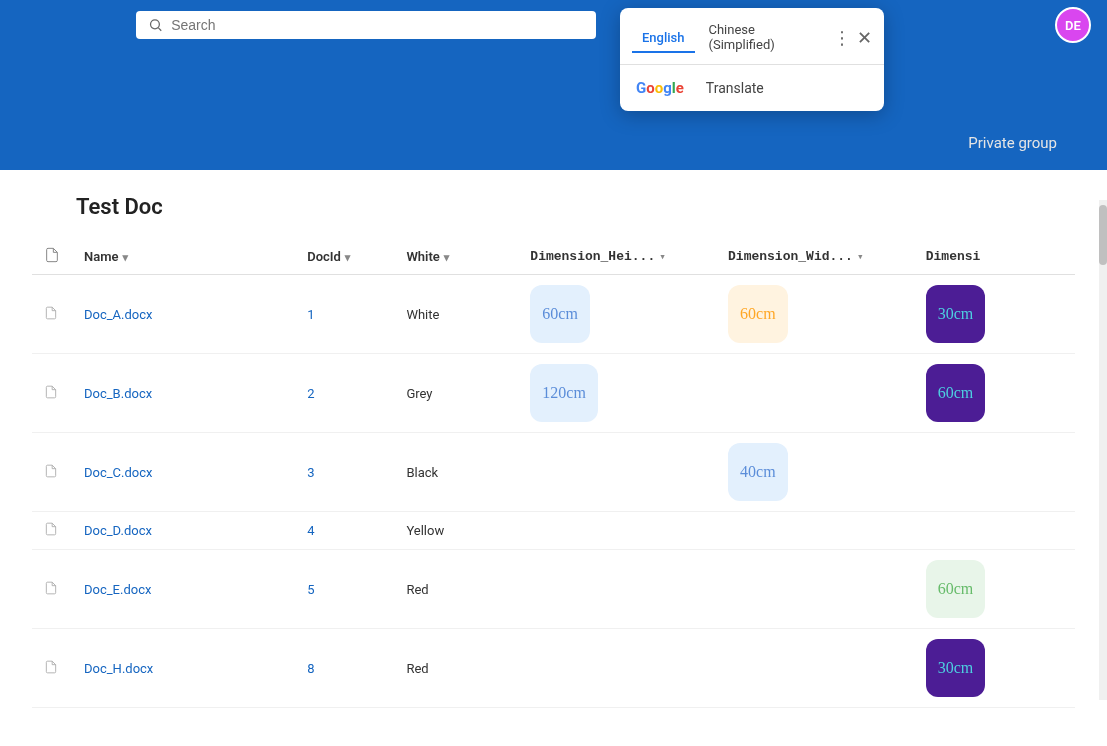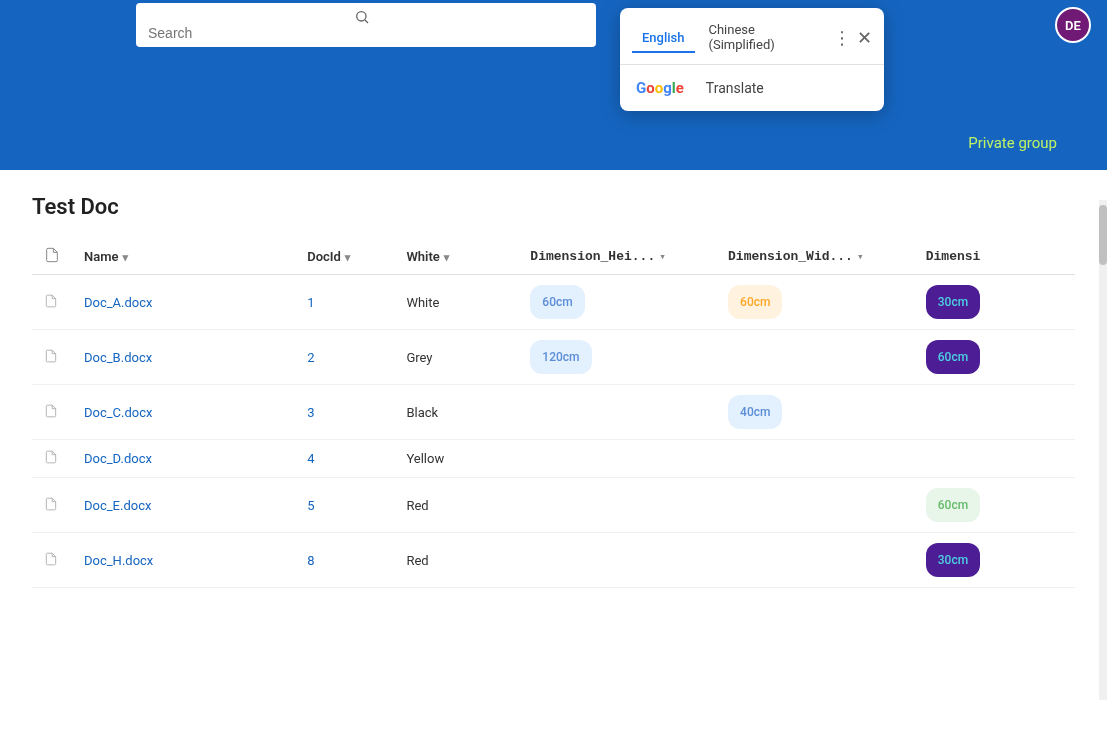--- a/index.html
+++ b/index.html
@@ -16,36 +16,35 @@
       z-index: 1;
     }
     .search-bar {
       background: white;
       border-radius: 4px;
       display: flex;
       align-items: center;
       padding: 6px 12px;
       width: 460px;
       margin-left: 120px;
-      flex-direction: column;
     }
     .search-bar input {
       border: none;
       outline: none;
       font-size: 14px;
       width: 100%;
       background: transparent;
       color: #333;
     }
     .search-icon-svg { color: #666; margin-right: 8px; }
     .avatar {
       width: 36px;
       height: 36px;
       border-radius: 50%;
-      background: #701a75;
+      background: #d946ef;
       border: 2px solid white;
       display: flex;
       align-items: center;
       justify-content: center;
       color: white;
       font-size: 13px;
       font-weight: 600;
       margin-left: auto;
     }
 
@@ -115,37 +114,38 @@
     
     .banner {
       background: #1565c0;
       height: 120px;
       position: relative;
     }
     .private-group-link {
       position: absolute;
       right: 50px;
       bottom: 18px;
-      color: #bef264;
+      color: #e5e5e5;
       font-size: 15px;
       cursor: pointer;
       text-decoration: none;
     }
 
     
     .main-content {
       background: white;
       min-height: 580px;
       padding: 24px 32px;
     }
     .page-title {
       font-size: 22px;
       font-weight: 600;
       color: #222;
       margin-bottom: 20px;
+      margin-left: 44px;
     }
 
     
     .doc-table {
       width: 100%;
       border-collapse: collapse;
       font-size: 14px;
     }
     .doc-table thead tr {
       border-bottom: 1.5px solid #e0e0e0;
@@ -171,24 +171,25 @@
     }
     .doc-name-link {
       color: #1565c0;
       cursor: pointer;
       text-decoration: none;
     }
     .doc-id { color: #1565c0; }
 
     .badge {
       display: inline-block;
-      padding: 10px 12px;
+      padding: 20px 12px;
       border-radius: 12px;
-      font-size: 12px;
+      font-size: 16px;
       font-weight: 500;
+      font-family: Liberation Serif, serif;
     }
     .badge-blue { background: #e3f0fd; color: #5b8dd9; }
     .badge-green { background: #e8f5e9; color: #66bb6a; }
     .badge-orange { background: #fff3e0; color: #ffa726; }
     .badge-teal { background: #4c1d95; color: #4dd0e1; }
 
     
     .scroll-area {
       overflow-y: auto;
       max-height: 520px;

